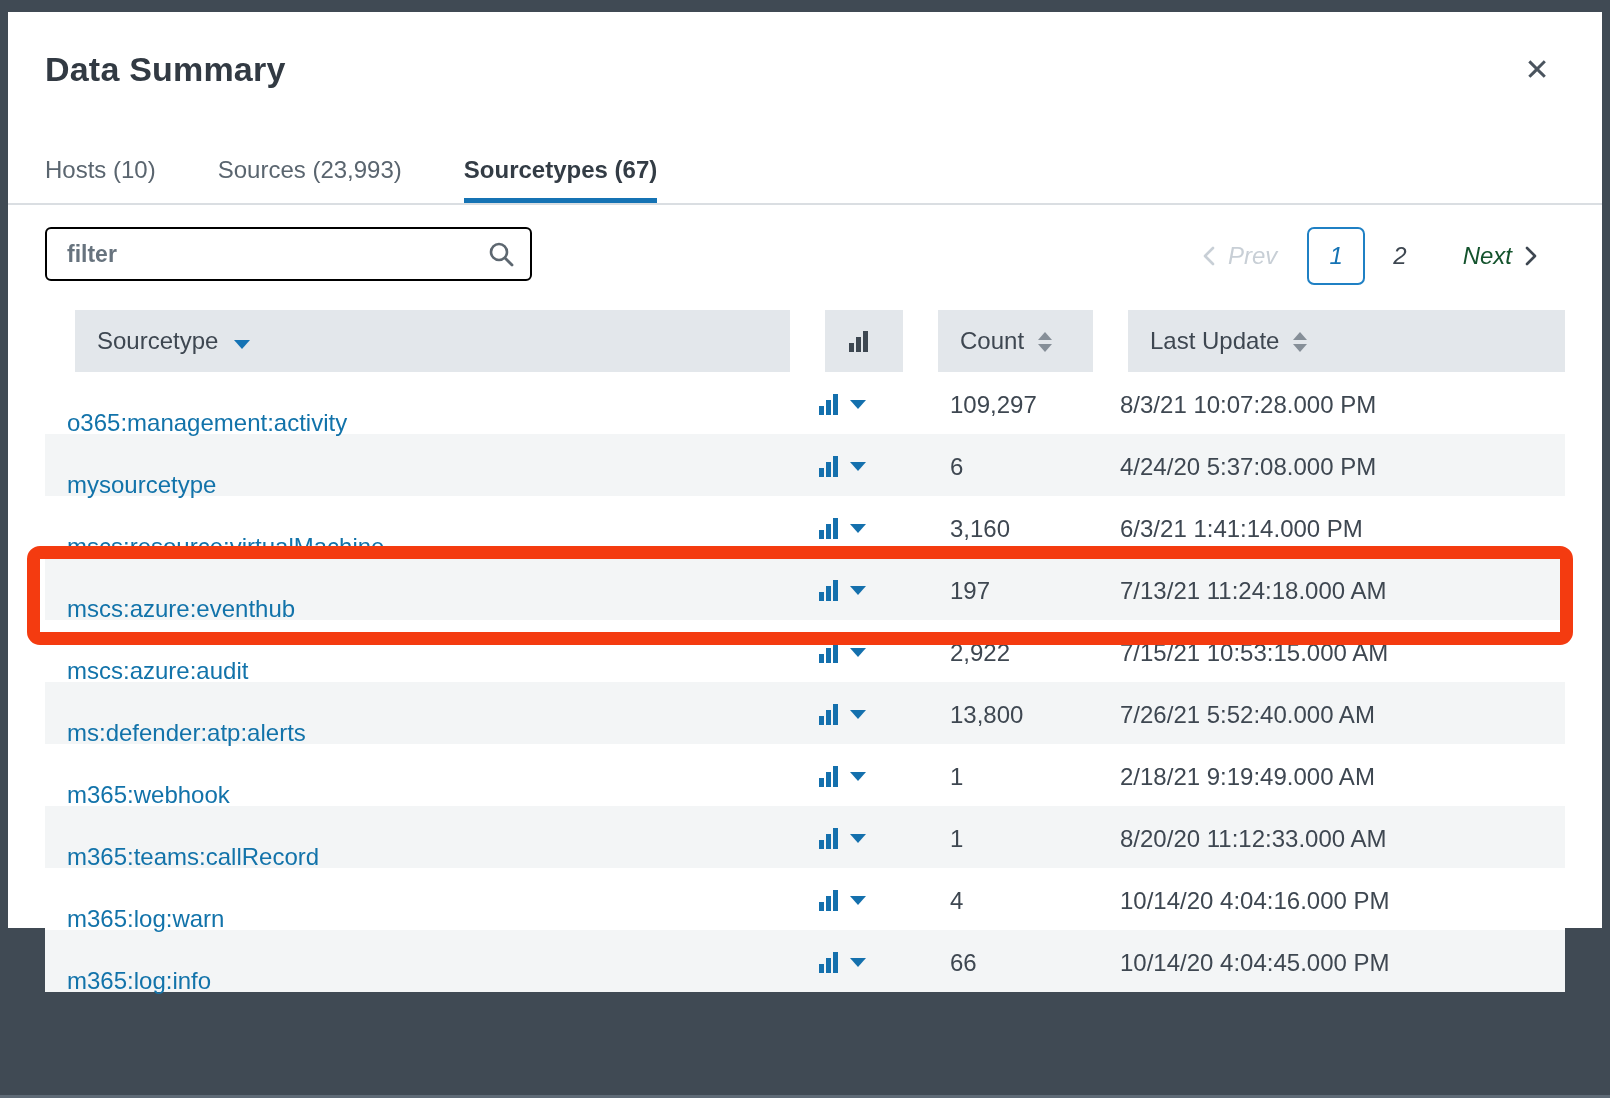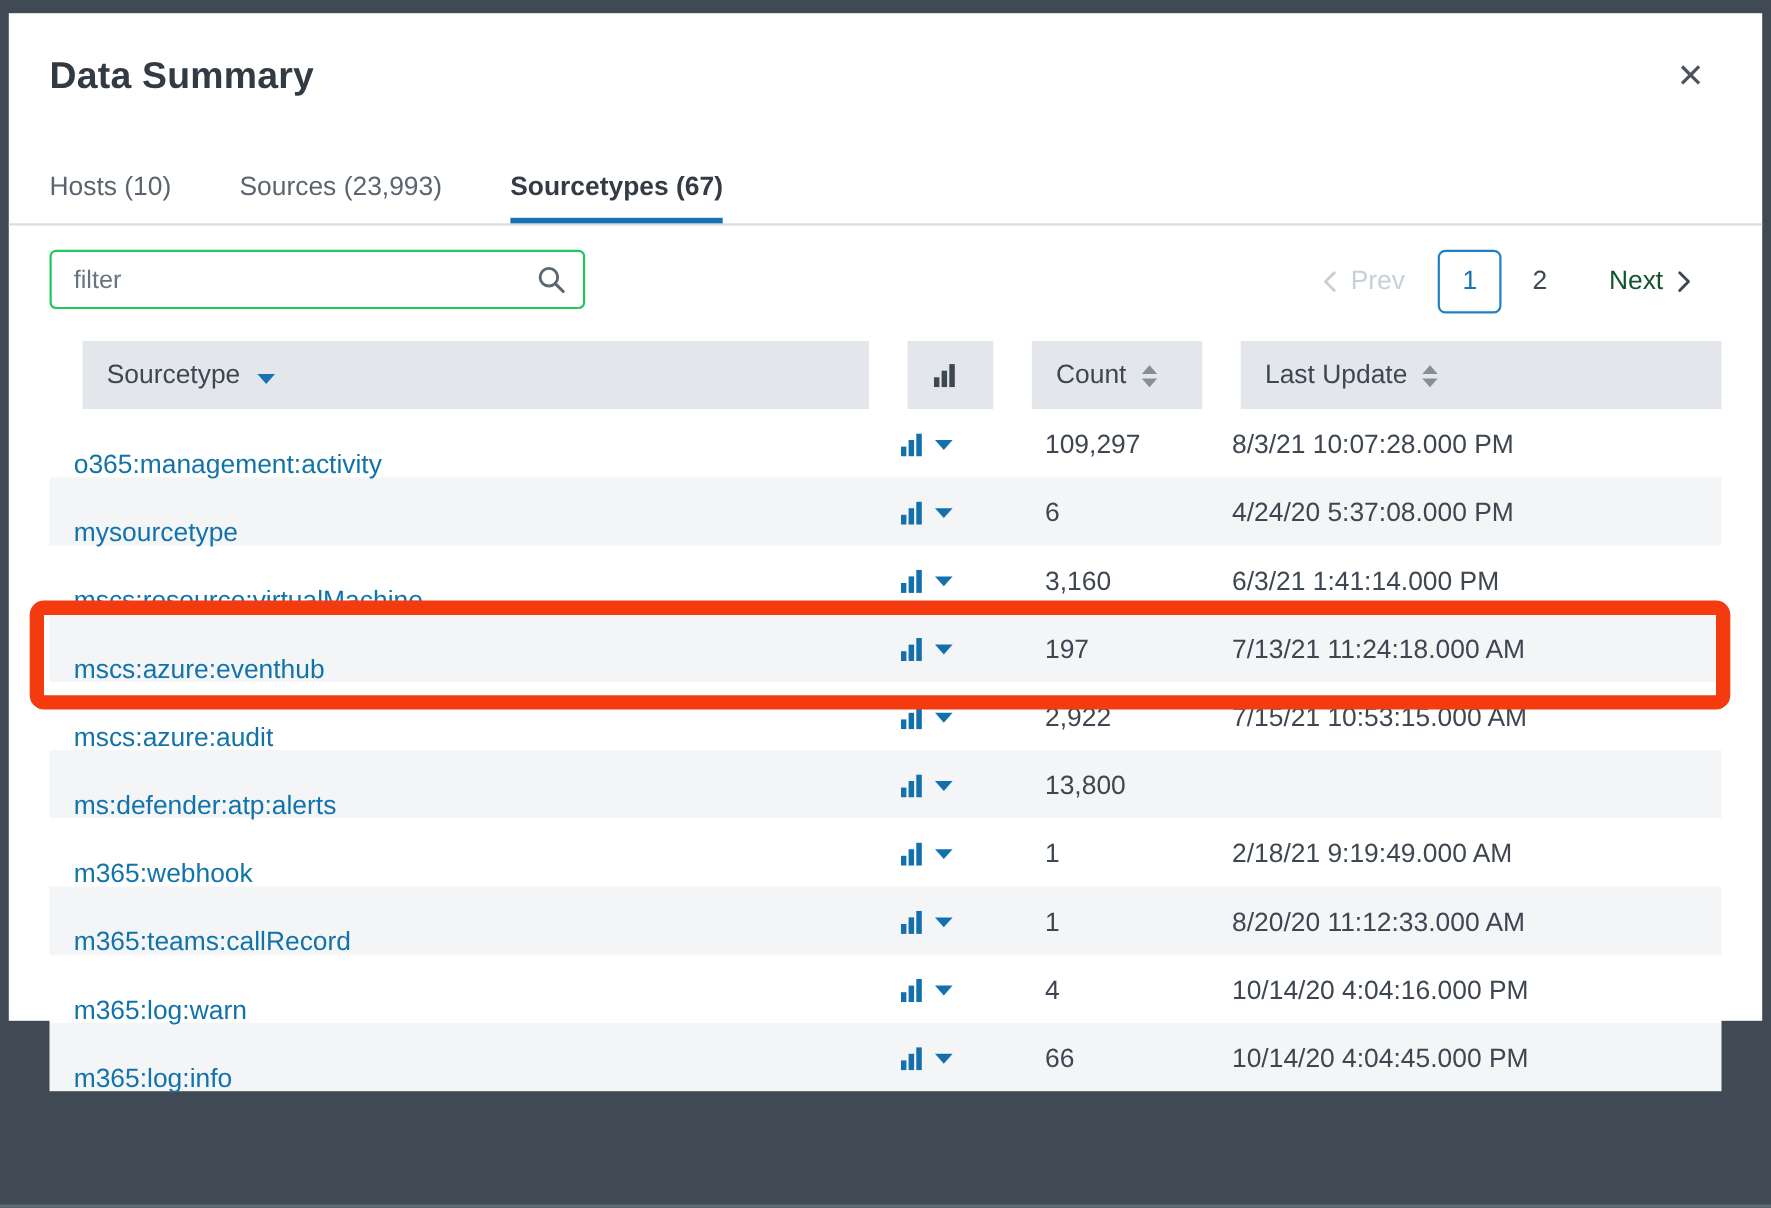--- a/index.html
+++ b/index.html
@@ -31,29 +31,29 @@
   }
   .tab.active{color:#333c45;font-weight:700;}
   .tab.active::after{
     content:"";position:absolute;left:0;right:0;bottom:0;height:6px;background:#1573b4;
   }
   .divider{position:absolute;left:0;right:0;top:191px;height:2px;background:#dadee2;}
   
   .filter-wrap{position:absolute;left:37px;top:215px;width:487px;height:54px;}
   .filter-wrap input{
     width:100%;height:100%;box-sizing:border-box;
-    border:2px solid #22c55e;border-radius:6px;
+    border:2px solid #000000;border-radius:6px;
     font-family:inherit;font-size:23px;color:#3e4751;
-    padding:0 60px 0 20px;outline:none;background:#fff;
+    padding:0 60px 0 20px;outline:none;background:#fff;font-weight:bold;
   }
   .filter-wrap input::placeholder{color:#67737e;opacity:1;}
   .search-icon{position:absolute;right:18px;top:14px;width:26px;height:26px;}
   
   .pagination{position:absolute;right:64px;top:215px;height:58px;display:flex;align-items:center;}
-  .pg-item{font-size:24px;display:flex;align-items:center;cursor:pointer;white-space:nowrap;}
+  .pg-item{font-size:24px;display:flex;align-items:center;cursor:pointer;white-space:nowrap;font-style:italic;}
   .pg-prev{color:#c8cfd6;margin-right:30px;}
   .pg-prev .chev{margin-right:12px;display:flex;}
   .pg-current{
     width:58px;height:58px;border:2px solid #1f80c4;border-radius:7px;
     display:flex;align-items:center;justify-content:center;
     color:#1573b4;font-size:24px;box-sizing:border-box;margin-right:28px;background:#fff;
   }
   .pg-page{color:#3e4751;margin-right:56px;}
   .pg-next{color:#14532d;}
   .pg-next .chev{margin-left:12px;display:flex;}
@@ -279,20 +279,21 @@
     </div>
     <div class="cell chart">
       <svg class="bars" width="21" height="21" viewBox="0 0 21 21">
         <rect x="0" y="12" width="5" height="9" fill="#1470ad"></rect>
         <rect x="7" y="6" width="5" height="15" fill="#1470ad"></rect>
         <rect x="14" y="0" width="5" height="21" fill="#1470ad"></rect>
       </svg>
       <span class="caret-down"></span>
     </div>
     <div class="cell count">13,800</div>
+    <div class="cell update">7/26/21 5:52:40.000 AM</div>
   </div>
 
   <div class="trow">
     <div class="cell st">
       <a>m365:webhook</a>
     </div>
     <div class="cell chart">
       <svg class="bars" width="21" height="21" viewBox="0 0 21 21">
         <rect x="0" y="12" width="5" height="9" fill="#1470ad"></rect>
         <rect x="7" y="6" width="5" height="15" fill="#1470ad"></rect>

